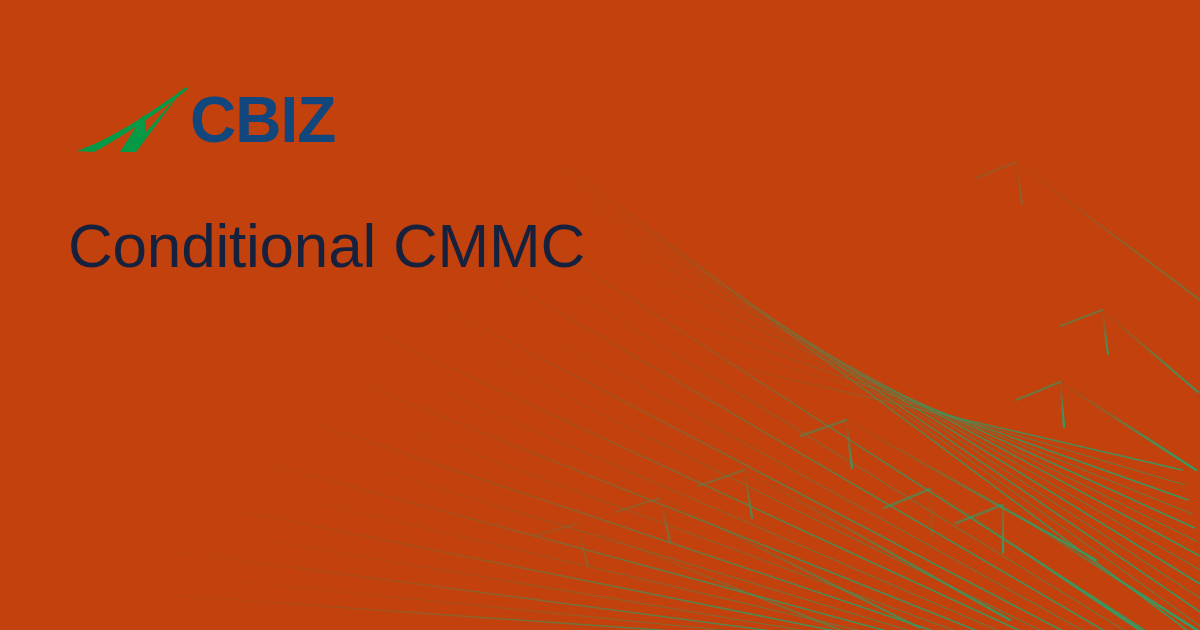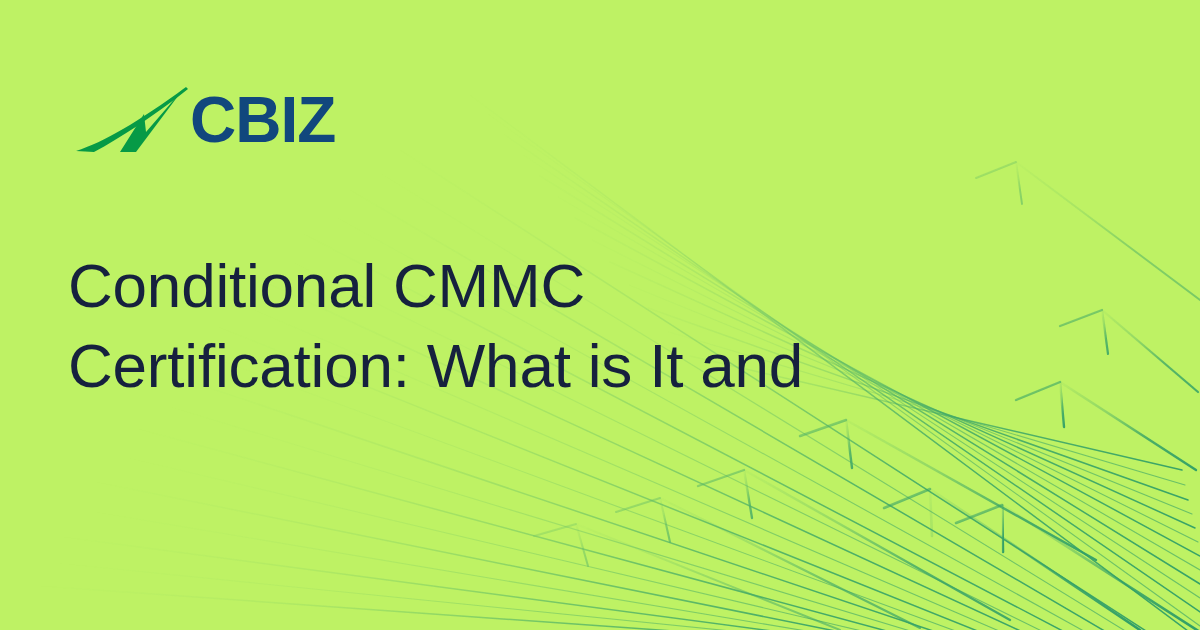--- a/index.html
+++ b/index.html
@@ -5,21 +5,21 @@
   html, body {
     margin: 0;
     padding: 0;
     background: #ffffff;
   }
   #card {
     position: relative;
     width: 1200px;
     height: 630px;
     overflow: hidden;
-    background: #bef264;
+    background: #c2410c;
     font-family: "Liberation Sans", sans-serif;
   }
 
   
   #arrow-pattern {
     position: absolute;
     top: 0;
     left: 0;
     width: 1200px;
     height: 630px;
@@ -45,21 +45,20 @@
     height: 68px;
     margin-left: 2px;
   }
 
   
   #headline {
     position: absolute;
     left: 68px;
     top: 206px;
     width: 900px;
-    margin-top: 40px;
   }
   .headline-line {
     display: block;
     color: #16213e;
     font-family: "Liberation Sans", sans-serif;
     font-size: 62px;
     line-height: 80px;
     font-weight: 300;
     letter-spacing: -0.2px;
     white-space: nowrap;
@@ -193,16 +192,15 @@
       <path d="M108 2 L 60 66 L 44 66 L 68 28 L 70 46 Z" fill="#069a46"></path>
     </svg>
 
     <svg id="logo-word" viewBox="0 0 190 68">
       <text x="0" y="56" font-family="Liberation Sans, sans-serif" font-size="64" font-weight="bold" letter-spacing="-1" fill="#11477d">CBIZ</text>
     </svg>
   </div>
 
   <div id="headline">
     <span class="headline-line">Conditional CMMC</span>
-    <span class="headline-line">Certification: What is It and</span>
   </div>
 
 </div>
 
 </body></html>

